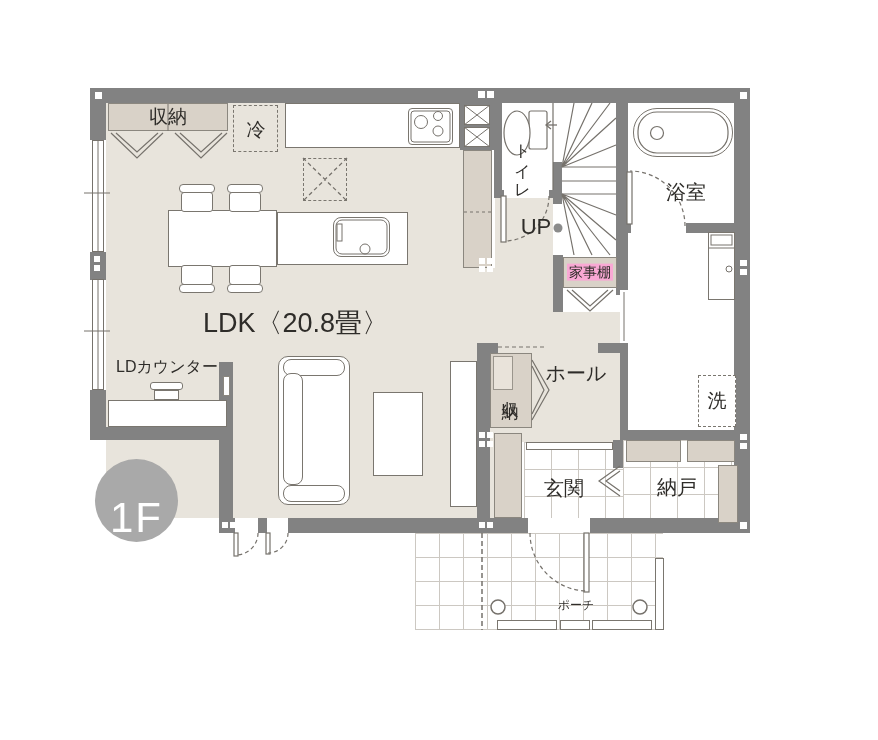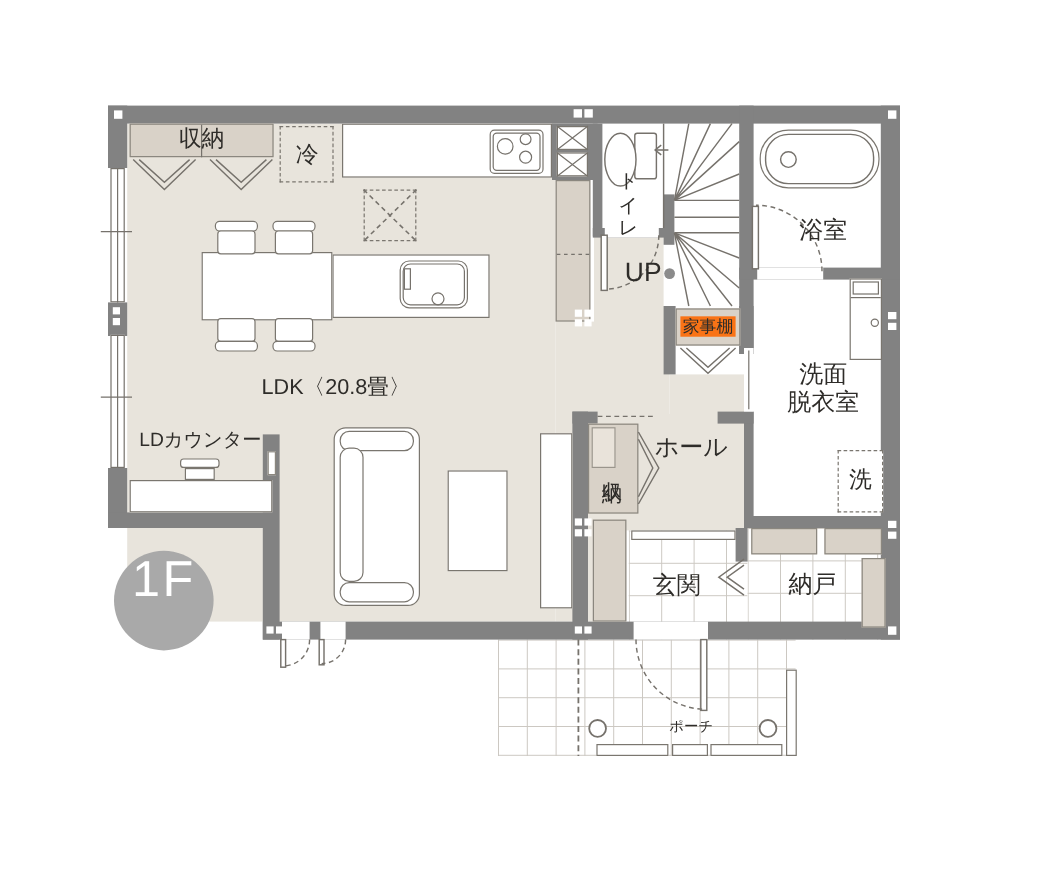--- a/index.html
+++ b/index.html
@@ -14,23 +14,23 @@
   .tile24{background-size:24px 24px}
   .box{position:absolute;background:#d9d2c8;border:1px solid #8b877f}
   .ibox{position:absolute;background:#e9e3da;border:1px solid #9a958c}
   .wht{position:absolute;background:#fff;border:1.5px solid #7a766f}
   .dash{position:absolute;border:1.5px dashed #7a766f}
   .gap{position:absolute;background:#fff}
   .mark{position:absolute;width:7px;height:7px;background:#fff}
   svg.lines{position:absolute;left:0;top:0}
   .lbl{position:absolute;color:#2e2c29;transform:translate(-50%,-50%);white-space:nowrap;line-height:1.2}
   .vlbl{position:absolute;color:#2e2c29;writing-mode:vertical-rl;text-orientation:upright;letter-spacing:2px;transform:translate(-50%,-50%)}
-  .chip{background:#f97316;padding:0 2px}
+  .chip{background:#f9a8d4;padding:0 2px}
   .badge{position:absolute;left:95px;top:459px;width:83px;height:83px;border-radius:50%;background:#a9a9a9;
-         display:flex;align-items:flex-start;justify-content:center}
+         display:flex;align-items:flex-end;justify-content:center}
   .badge span{color:#fff;font-size:42px;font-weight:300;letter-spacing:2px}
   .ctrcol{display:flex;flex-direction:column;align-items:center;text-align:center}
 </style>
 </head>
 <body>
 
 <div id="plan">
 
   <div class="floor" style="left:106px;top:103px;width:357px;height:415px"></div>
   <div class="floor" style="left:463px;top:268px;width:32px;height:250px"></div>
@@ -231,32 +231,28 @@
     <path d="M498 347 H545" stroke-width="1.2" stroke-dasharray="4 3"></path>
     <path d="M482 533 V630" stroke-width="1.5" stroke-dasharray="5 3"></path>
     <path d="M624 292 V341" stroke-width="1"></path>
 
     <g stroke-width="1.5">
       <circle cx="498" cy="607" r="7" fill="#fff"></circle>
       <circle cx="640" cy="607" r="7" fill="#fff"></circle>
     </g>
   </svg>
 
-  <div class="lbl" style="left:280px;top:323px;font-size:18px">LDK〈20.8畳〉</div>
+  <div class="lbl" style="left:296px;top:323px;font-size:27px">LDK〈20.8畳〉</div>
   <div class="lbl" style="left:167px;top:367px;font-size:16px">LDカウンター</div>
   <div class="lbl" style="left:168px;top:117px;font-size:19px">収納</div>
   <div class="lbl" style="left:256px;top:130px;font-size:19px">冷</div>
   <div class="vlbl" style="left:522px;top:163px;font-size:16px">トイレ</div>
   <div class="lbl" style="left:536px;top:227px;font-size:22px">UP</div>
   <div class="lbl chip" style="left:590px;top:272px;font-size:14px">家事棚</div>
   <div class="lbl" style="left:686px;top:192px;font-size:20px">浴室</div>
-  <div class="lbl ctrcol" style="left:686px;top:324px;font-size:20px">
-    <span>洗面</span>
-    <span>脱衣室</span>
-  </div>
   <div class="lbl" style="left:717px;top:401px;font-size:19px">洗</div>
   <div class="vlbl" style="left:510px;top:390px;font-size:17px">収納</div>
   <div class="lbl" style="left:576px;top:373px;font-size:20px">ホール</div>
   <div class="lbl" style="left:564px;top:488px;font-size:20px">玄関</div>
   <div class="lbl" style="left:677px;top:487px;font-size:20px">納戸</div>
   <div class="lbl" style="left:576px;top:605px;font-size:12px">ポーチ</div>
 
   <div class="badge">
     <span>1F</span>
   </div>

